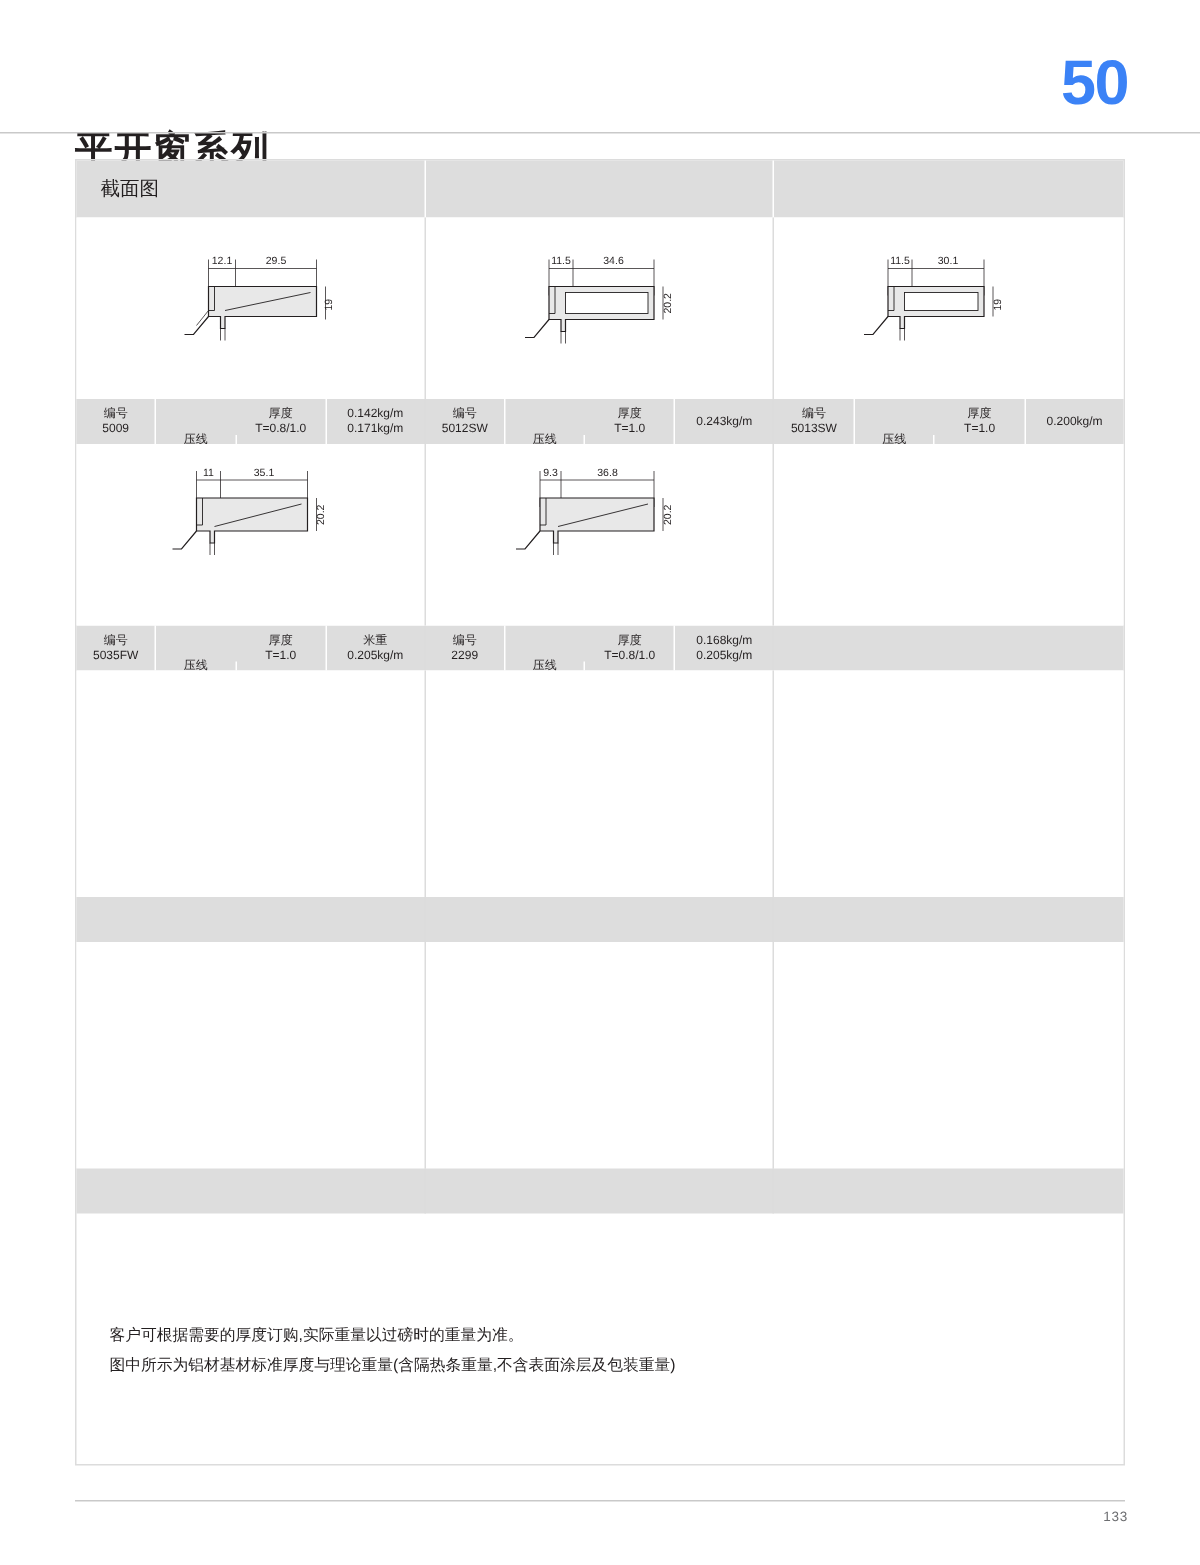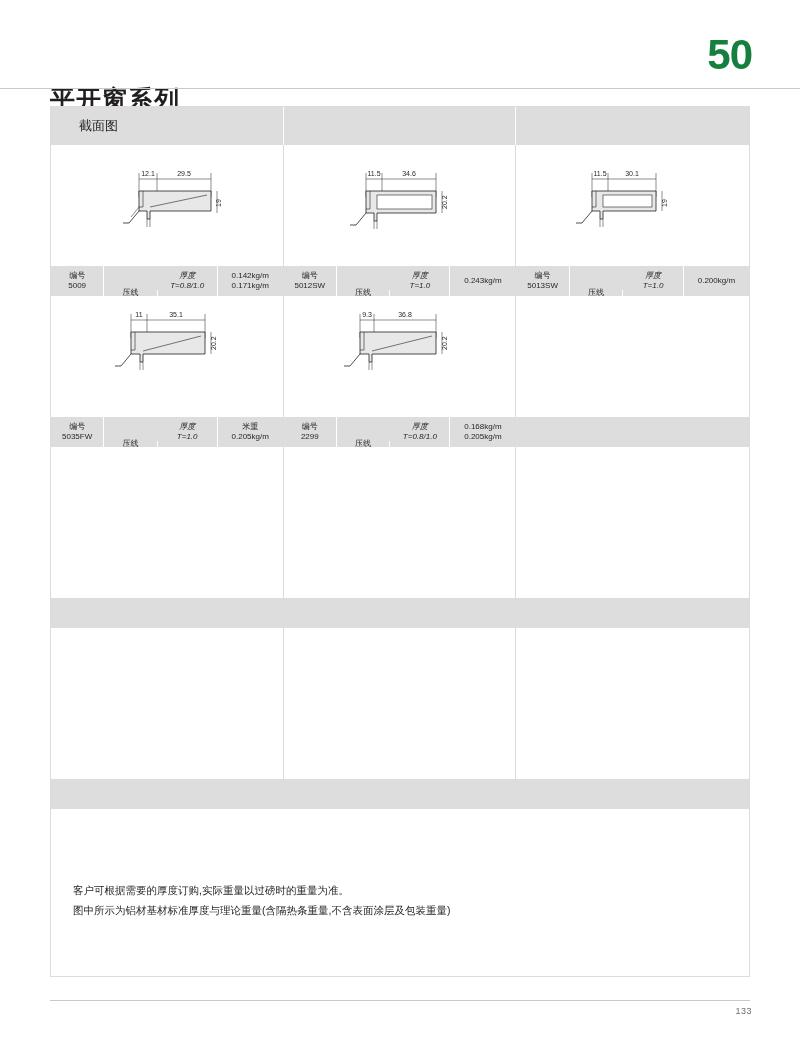--- a/index.html
+++ b/index.html
@@ -37,21 +37,21 @@
     letter-spacing: 1px;
     color: #231f20;
     margin-top: 39px;
   }
   .header-number {
     position: absolute;
     right: 48px; top: -10px;
     font-size: 42px;
     font-weight: bold;
     letter-spacing: -1px;
-    color: #15803d;
+    color: #3b82f6;
     line-height: 1;
   }
   .header-rule {
     position: absolute;
     left: 0; top: 44px;
     width: 800px;
     height: 1px;
     background: #c9c9c9;
   }
 
@@ -74,21 +74,21 @@
   }
 
   
   .head-band { height: 38px; }
   .head-cell {
     width: 233.33px;
     height: 38px;
     box-sizing: border-box;
     display: flex;
     align-items: center;
-    padding-left: 28px;
+    padding-left: 16px;
     font-size: 13px;
     color: #231f20;
     border-right: 1px solid #ffffff;
   }
   .head-cell:last-child { border-right: none; }
 
   
   .draw-row {
     height: 121px;
     border-bottom: 0;
@@ -124,21 +124,21 @@
     justify-content: center;
     font-size: 8px;
     line-height: 1.25;
     color: #231f20;
     text-align: center;
     padding: 0 1px;
   }
   .spec-cell:last-child { border-right: none; }
   .sc-code  { width: 23%; }
   .sc-type  { width: 23%; margin-top: 24px; }
-  .sc-thk   { width: 26%; font-style: italic; }
+  .sc-thk   { width: 26%; }
   .sc-wt    { width: 28%; }
 
   
   .blank-row { height: 151px; }
   .blank-cell {
     width: 233.33px;
     height: 151px;
     box-sizing: border-box;
     border-right: 1px solid #dcdcdc;
     background: #fff;

